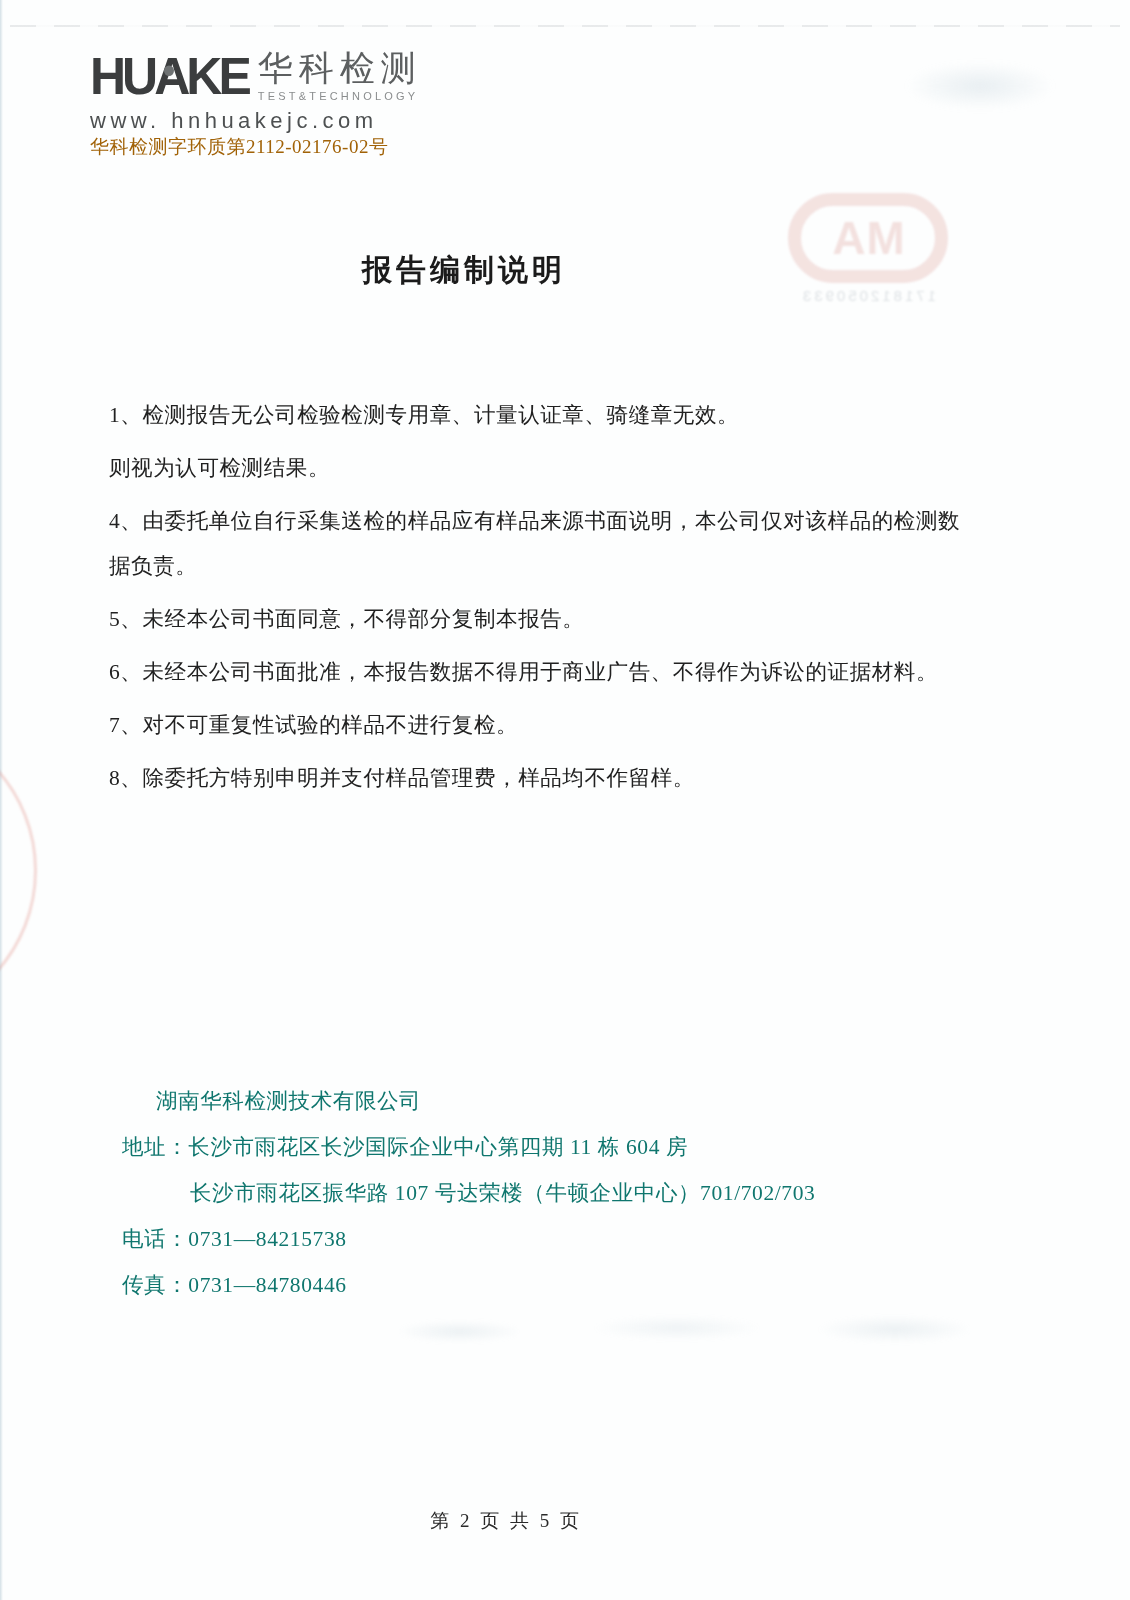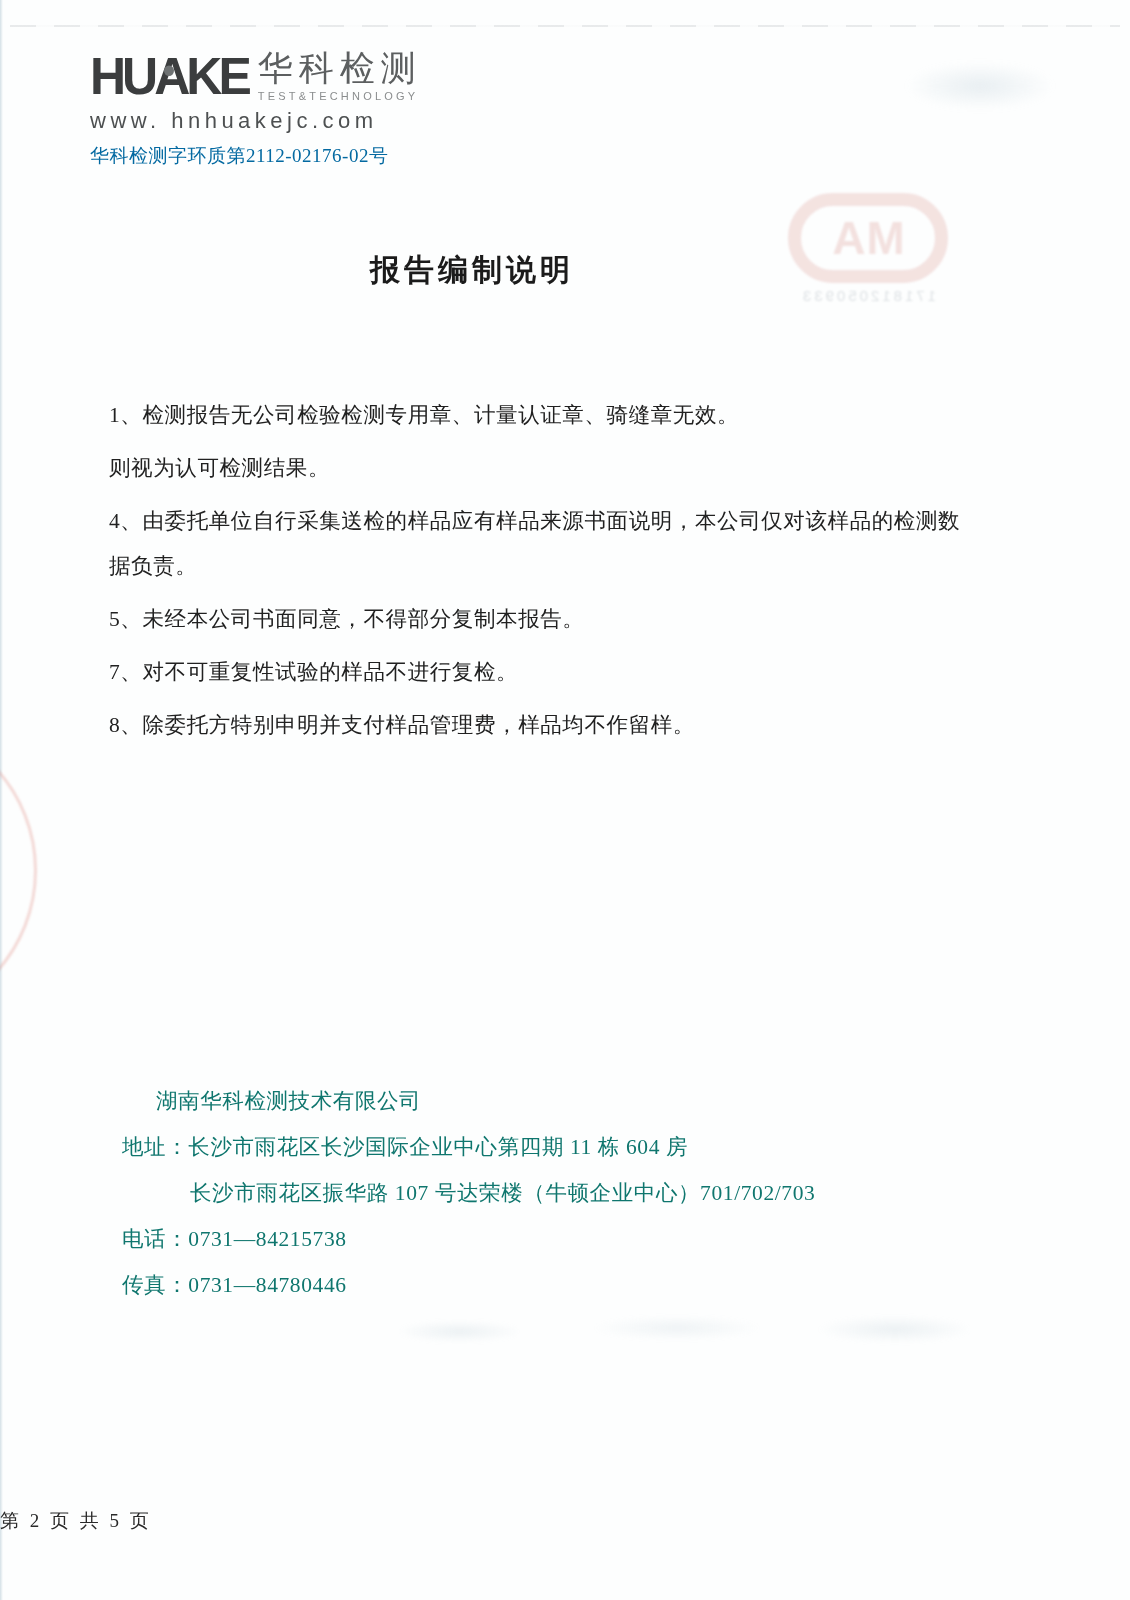--- a/index.html
+++ b/index.html
@@ -65,22 +65,21 @@
   .logo-sub {
     font-family: "Liberation Sans", sans-serif;
     font-size: 11px; color: #8a8d8e; letter-spacing: 3.2px; margin-top: 2px;
   }
   .website {
     font-family: "Liberation Sans", sans-serif;
     margin-top: 6px;
     font-size: 22px; color: #4d5051; letter-spacing: 4.5px; white-space: nowrap;
   }
   .reg-number {
-    margin-top: 9px;
-    font-size: 19px; color: #0369a1; letter-spacing: 0.5px; white-space: nowrap;
+    font-size: 19px; color: #a16207; letter-spacing: 0.5px; white-space: nowrap;
   }
 
   
   .stamp-bleed {
     position: absolute; left: 768px; top: 193px; width: 200px;
     transform: scaleX(-1);
     opacity: 0.42; filter: blur(1.2px);
     color: #cf8e84;
     text-align: center;
     pointer-events: none;
@@ -97,21 +96,21 @@
     letter-spacing: 1px;
   }
   .stamp-number {
     margin-top: 4px;
     font-family: "Liberation Sans", sans-serif;
     font-size: 15px; letter-spacing: 3px; color: rgba(150,160,170,0.75);
   }
 
   
   .doc-title {
-    position: absolute; left: 16px; top: 250px; width: 912px;
+    position: absolute; left: 8px; top: 250px; width: 912px;
     text-align: center;
     font-size: 30px; font-weight: bold; color: #1b1b1b;
     letter-spacing: 4px;
   }
 
   
   .notes { position: absolute; left: 109px; top: 393px; width: 900px; }
   .note-item { margin-bottom: 8px; }
   .note-line {
     font-size: 21.5px; line-height: 45px; color: #212121;
@@ -123,20 +122,21 @@
   .company-line {
     font-size: 21.5px; line-height: 46px; color: #0f766e;
     white-space: nowrap; letter-spacing: 0.6px;
   }
   .company-name { padding-left: 34px; }
   .company-addr2 { padding-left: 68px; }
 
   
   .page-footer {
     position: absolute; left: 0; top: 1508px; width: 1012px;
+    text-align: center;
     font-size: 19px; color: #2a2a2a; letter-spacing: 3px;
   }
 </style>
 </head>
 <body>
 
 <div class="page-left-edge"></div>
 <div class="scan-topline"></div>
 <div class="ghost-topright"></div>
 <div class="ghost-bottom"></div>
@@ -174,20 +174,23 @@
     <div class="note-line">则视为认可检测结果。</div>
   </div>
   <div class="note-item">
     <div class="note-line">4、由委托单位自行采集送检的样品应有样品来源书面说明，本公司仅对该样品的检测数</div>
     <div class="note-line">据负责。</div>
   </div>
   <div class="note-item">
     <div class="note-line">5、未经本公司书面同意，不得部分复制本报告。</div>
   </div>
   <div class="note-item">
+    <div class="note-line">6、未经本公司书面批准，本报告数据不得用于商业广告、不得作为诉讼的证据材料。</div>
+  </div>
+  <div class="note-item">
     <div class="note-line">7、对不可重复性试验的样品不进行复检。</div>
   </div>
   <div class="note-item">
     <div class="note-line">8、除委托方特别申明并支付样品管理费，样品均不作留样。</div>
   </div>
 </div>
 
 <div class="company-block">
   <div class="company-line company-name">湖南华科检测技术有限公司</div>
   <div class="company-line">地址：长沙市雨花区长沙国际企业中心第四期 11 栋 604 房</div>

